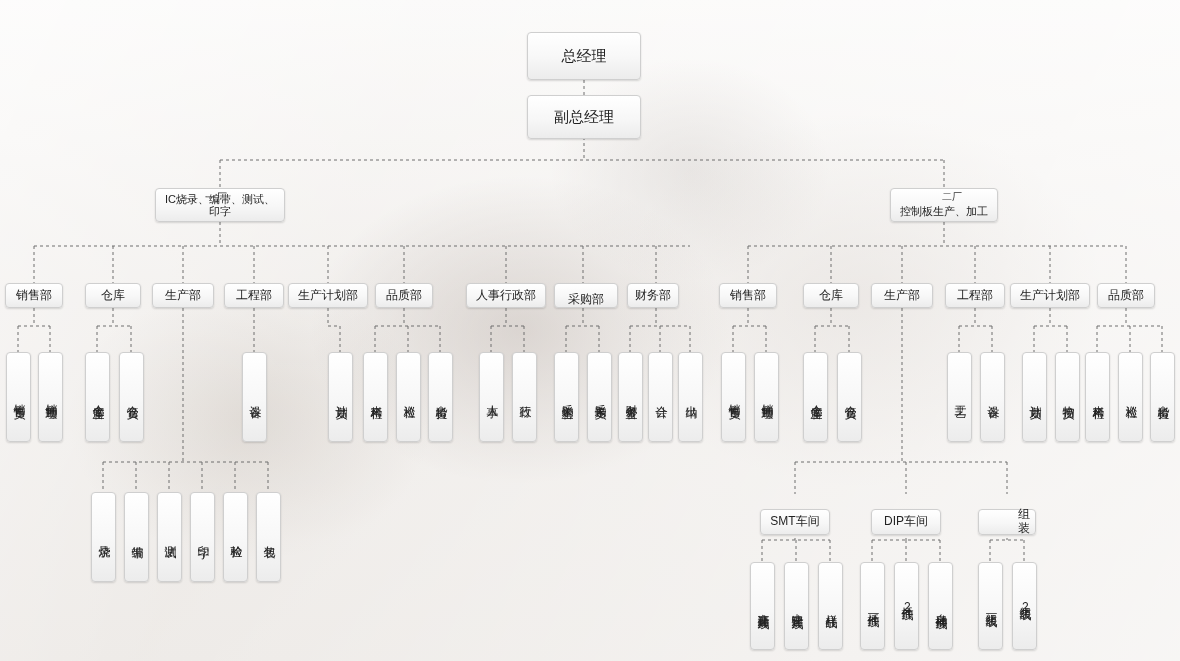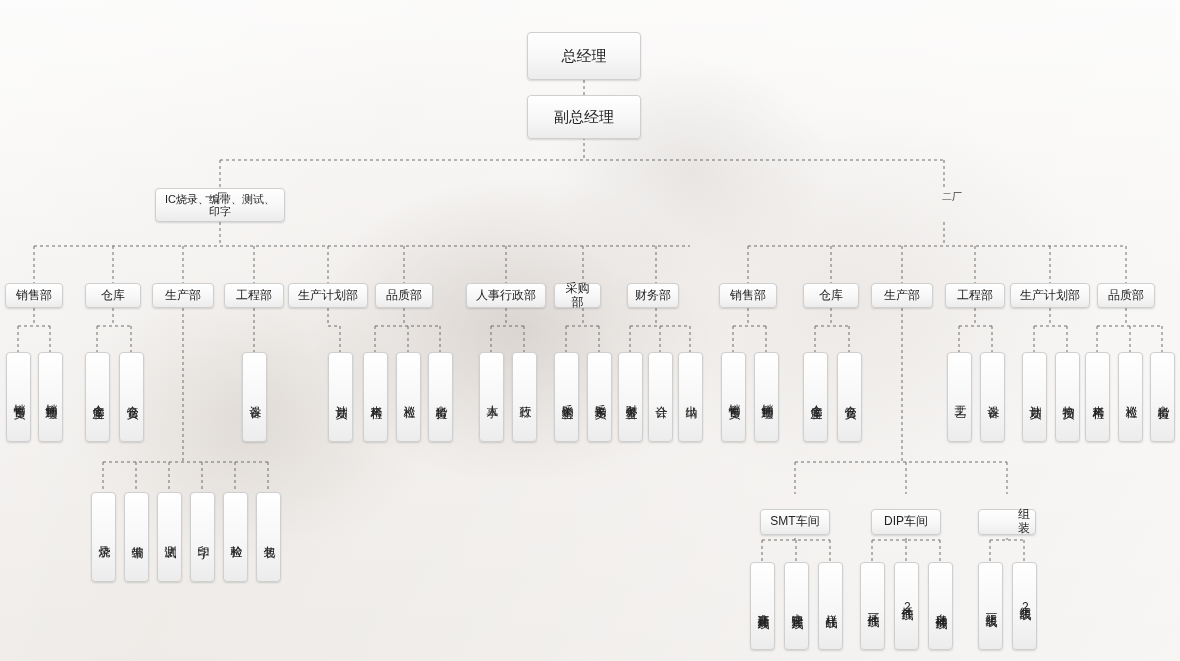--- a/index.html
+++ b/index.html
@@ -204,20 +204,23 @@
   </div>
   <div class="node horiz t-top" style="left:527px;top:95px;width:114px;height:44px;">
     <span>副总经理</span>
   </div>
 
   <div class="node horiz" style="left:155px;top:188px;width:130px;height:34px;align-items:flex-end;padding-bottom:3px;">
     <span class="t-small">IC烧录、编带、测试、印字</span>
   </div>
   <div class="div-label" style="left:205px;top:190px;font-size:11px;">一厂</div>
 
+  <div class="node horiz" style="left:890px;top:188px;width:108px;height:34px;align-items:flex-end;padding-bottom:3px;">
+    <span class="t-small">控制板生产、加工</span>
+  </div>
   <div class="div-label" style="left:942px;top:190px;font-size:10px;">二厂</div>
 
   <div class="node horiz t-dept" style="left:5px;top:283px;width:58px;height:25px;">
     <span>销售部</span>
     </div>
   <div class="node horiz t-dept" style="left:85px;top:283px;width:56px;height:25px;">
     <span>仓库</span>
     </div>
   <div class="node horiz t-dept" style="left:152px;top:283px;width:62px;height:25px;">
     <span>生产部</span>
@@ -227,21 +230,21 @@
     </div>
   <div class="node horiz t-dept" style="left:288px;top:283px;width:80px;height:25px;">
     <span>生产计划部</span>
     </div>
   <div class="node horiz t-dept" style="left:375px;top:283px;width:58px;height:25px;">
     <span>品质部</span>
     </div>
   <div class="node horiz t-dept" style="left:466px;top:283px;width:80px;height:25px;">
     <span>人事行政部</span>
     </div>
-  <div class="node horiz t-dept" style="left:554px;top:283px;width:47px;height:25px;">
+  <div class="node horiz t-dept" style="left:554px;top:283px;width:64px;height:25px;align-items:flex-end;">
     <span>采购部</span>
     </div>
   <div class="node horiz t-dept" style="left:627px;top:283px;width:52px;height:25px;">
     <span>财务部</span>
     </div>
 
   <div class="node horiz t-dept" style="left:719px;top:283px;width:58px;height:25px;">
     <span>销售部</span>
     </div>
   <div class="node horiz t-dept" style="left:803px;top:283px;width:56px;height:25px;">

